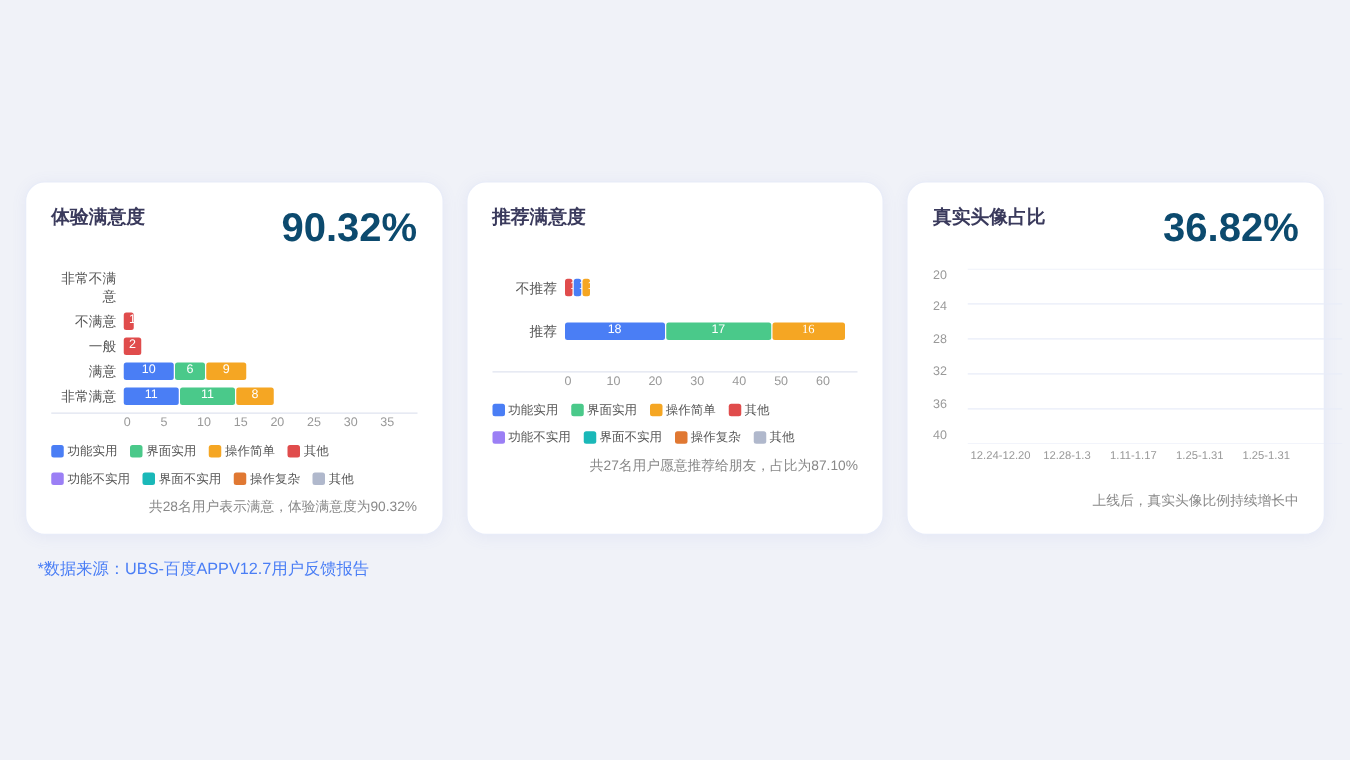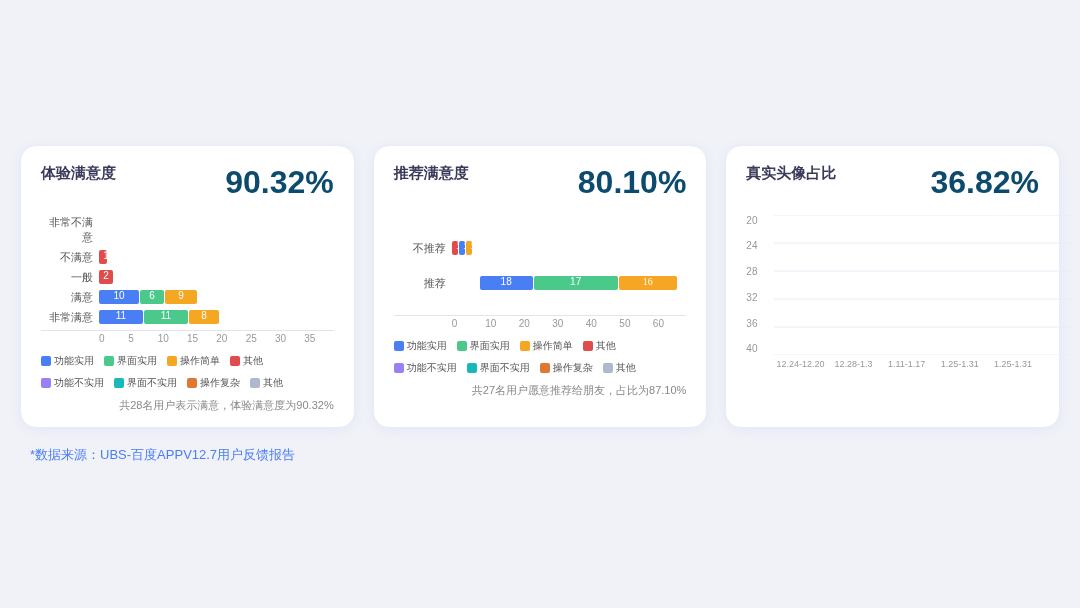--- a/index.html
+++ b/index.html
@@ -312,21 +312,20 @@
             <div class="legend-dot c-gray"></div>
             <span>其他</span>
           </div>
       </div>
       <div class="footer-text">共28名用户表示满意，体验满意度为90.32%</div>
     </div>
 
     <div class="card">
       <div class="card-header">
         <span class="card-title">推荐满意度</span>
-        <span class="card-percent">80.10%</span>
       </div>
       <div class="hbar-chart" style="margin-top:40px;">
 
         <div class="hbar-row">
           <span class="hbar-label">不推荐</span>
           <div class="hbar-segments">
             <div class="hbar-seg c-red" style="width:6px;">
               <span class="hbar-num" style="font-size:9px;">1</span>
             </div>
             <div class="hbar-seg c-blue" style="width:6px;">
@@ -334,21 +333,21 @@
             </div>
             <div class="hbar-seg c-orange" style="width:6px;">
               <span class="hbar-num" style="font-size:9px;">1</span>
             </div>
           </div>
         </div>
 
         <div class="hbar-row" style="margin-top:20px;">
           <span class="hbar-label">推荐</span>
           <div class="hbar-segments">
-            <div class="hbar-seg c-blue" style="width:53px;margin-left:28px;">
+            <div class="hbar-seg c-blue" style="width:80px;">
               <span class="hbar-num">18</span>
             </div>
             <div class="hbar-seg c-green" style="width:84px;">
               <span class="hbar-num">17</span>
             </div>
             <div class="hbar-seg c-orange" style="width:58px;font-family:Liberation Serif, serif;">
               <span class="hbar-num">16</span>
             </div>
           </div>
         </div>
@@ -441,18 +440,19 @@
           </div>
         </div>
         <div class="vbar-x-labels">
           <span class="vbar-x-label">12.24-12.20</span>
           <span class="vbar-x-label">12.28-1.3</span>
           <span class="vbar-x-label">1.11-1.17</span>
           <span class="vbar-x-label">1.25-1.31</span>
           <span class="vbar-x-label">1.25-1.31</span>
         </div>
       </div>
+      <div class="footer-text">上线后，真实头像比例持续增长中</div>
     </div>
 
   </div>
 
   <div class="source-text">*数据来源：UBS-百度APPV12.7用户反馈报告</div>
 </div>
 
 </body></html>

